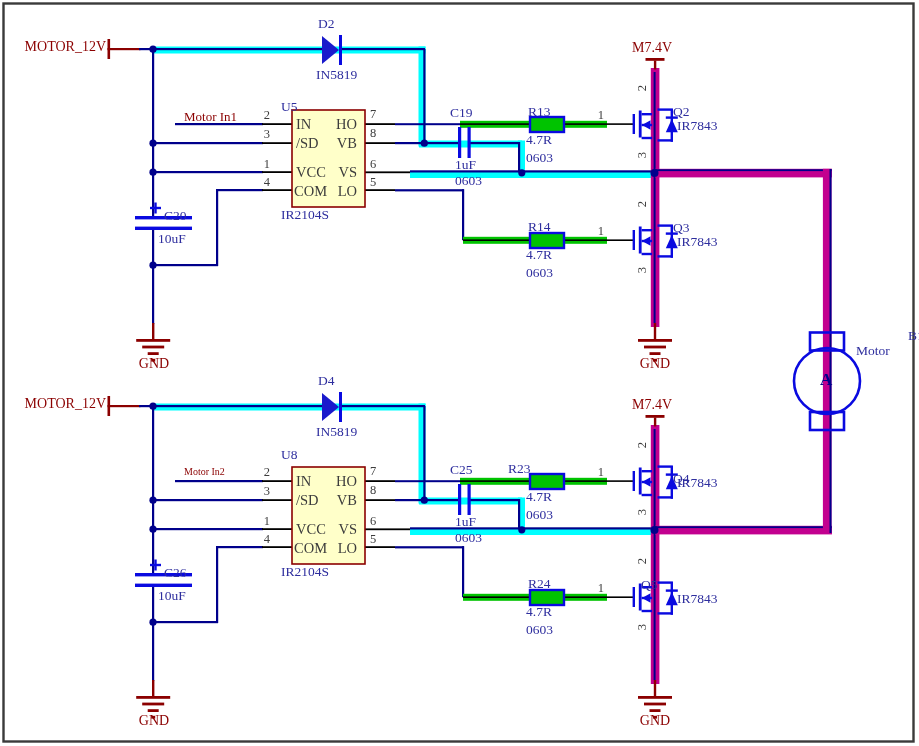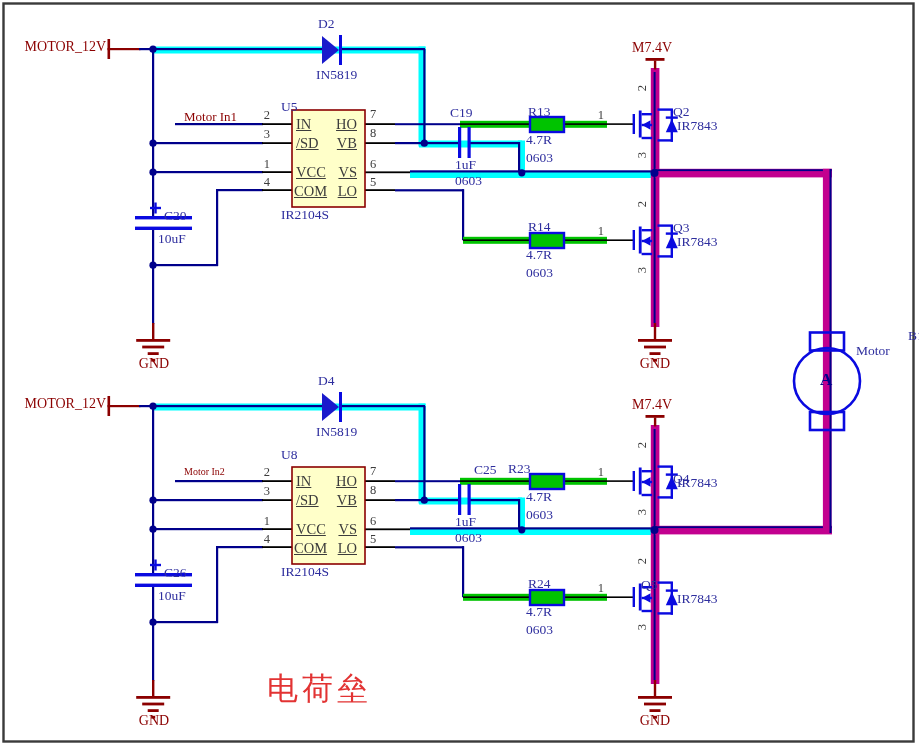--- a/index.html
+++ b/index.html
@@ -15,21 +15,21 @@
   .mar{fill:var(--power);}
   .dot{fill:var(--wire);}
   .dio{fill:var(--diode_fill);}
   .ic{fill:var(--ic_fill);stroke:var(--power);stroke-width:1.6;}
   .res{fill:var(--green);stroke:var(--component);stroke-width:2.4;}
   .motor{fill:none;stroke:var(--component);stroke-width:2.6;}
   .sheetborder{fill:none;stroke:var(--border);stroke-width:2.4;}
   .ch{position:absolute;left:0;width:919px;height:389px;}
   .lbl{position:absolute;line-height:1.05;white-space:nowrap;font-size:13.5px;color:var(--label);}
   .net{color:var(--power);font-size:14px;}
-  .pinname{color:var(--pin_text);font-size:14.5px;text-decoration:underline;}
+  .pinname{color:var(--pin_text);font-size:14.5px;}
   .pinnum{color:var(--pin_text);font-size:12.5px;}
   .rot{transform:rotate(-90deg);transform-origin:center;width:14px;height:14px;text-align:center;}
   .note{position:absolute;font-size:31px;color:var(--note);letter-spacing:4px;}
   .coreletter{position:absolute;font-size:17px;font-weight:bold;color:var(--wire);}
 </style>
 </head>
 <body>
 
 <div id="sheet">
 
@@ -202,21 +202,21 @@
     <div class="lbl pinname" style="left:319px;top:165px;width:38px;text-align:right">VS</div>
     <div class="lbl pinname" style="left:319px;top:184px;width:38px;text-align:right">LO</div>
     <div class="lbl pinnum" style="left:250px;top:109px;width:20px;text-align:right">2</div>
     <div class="lbl pinnum" style="left:250px;top:128px;width:20px;text-align:right">3</div>
     <div class="lbl pinnum" style="left:250px;top:158px;width:20px;text-align:right">1</div>
     <div class="lbl pinnum" style="left:250px;top:176px;width:20px;text-align:right">4</div>
     <div class="lbl pinnum" style="left:370px;top:108px">7</div>
     <div class="lbl pinnum" style="left:370px;top:127px">8</div>
     <div class="lbl pinnum" style="left:370px;top:158px">6</div>
     <div class="lbl pinnum" style="left:370px;top:176px">5</div>
-    <div class="lbl" style="left:474px;top:106px">C25</div>
+    <div class="lbl" style="left:450px;top:106px">C25</div>
     <div class="lbl" style="left:455px;top:158px">1uF</div>
     <div class="lbl" style="left:455px;top:174px">0603</div>
     <div class="lbl" style="left:164px;top:209px">C26</div>
     <div class="lbl" style="left:158px;top:232px">10uF</div>
     <div class="lbl" style="left:508px;top:105px">R23</div>
     <div class="lbl" style="left:526px;top:133px">4.7R</div>
     <div class="lbl" style="left:526px;top:151px">0603</div>
     <div class="lbl pinnum" style="left:592px;top:109px;width:12px;text-align:right">1</div>
     <div class="lbl" style="left:528px;top:220px">R24</div>
     <div class="lbl" style="left:526px;top:248px">4.7R</div>
@@ -230,15 +230,14 @@
     <div class="lbl" style="left:677px;top:235px">IR7843</div>
     <div class="lbl pinnum rot" style="left:636px;top:197px">2</div>
     <div class="lbl pinnum rot" style="left:636px;top:263px">3</div>
     <div class="lbl net" style="left:128px;top:357px;width:52px;text-align:center">GND</div>
     <div class="lbl net" style="left:629px;top:357px;width:52px;text-align:center">GND</div>
   </div>
 
   <div class="lbl" style="left:908px;top:329px">B1</div>
   <div class="lbl" style="left:856px;top:344px">Motor</div>
   <div class="coreletter" style="left:820px;top:370px">A</div>
-  <div class="note" style="left:267px;top:668px">电荷垒</div>
 
 </div>
 
 </body></html>

